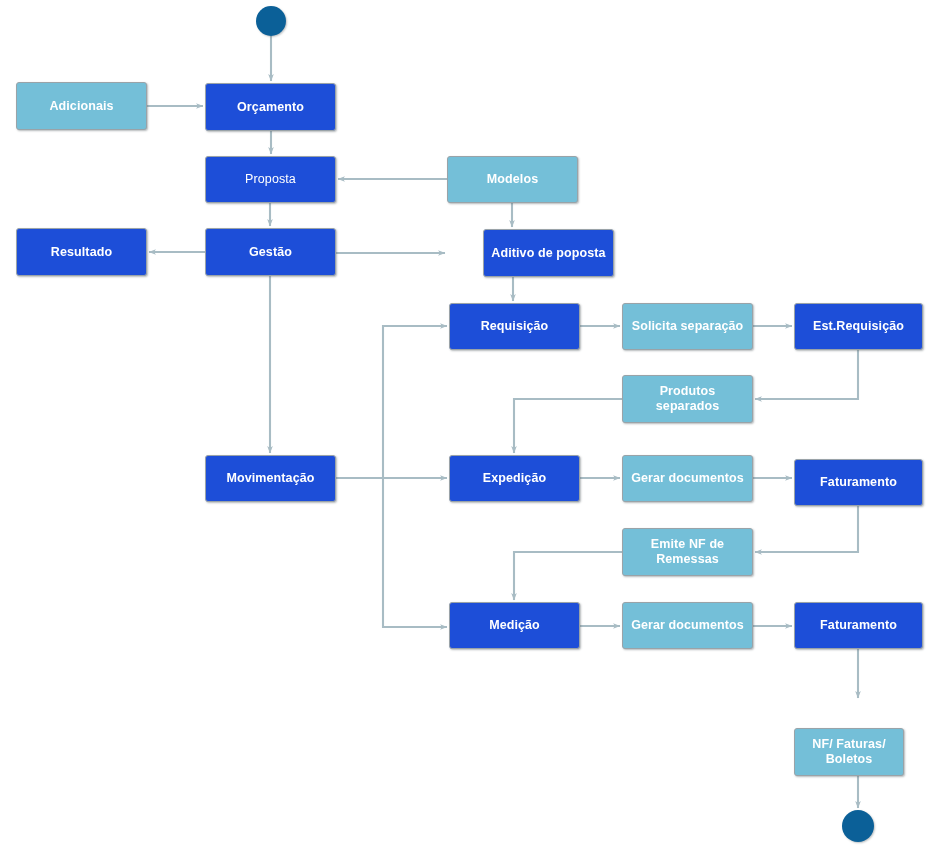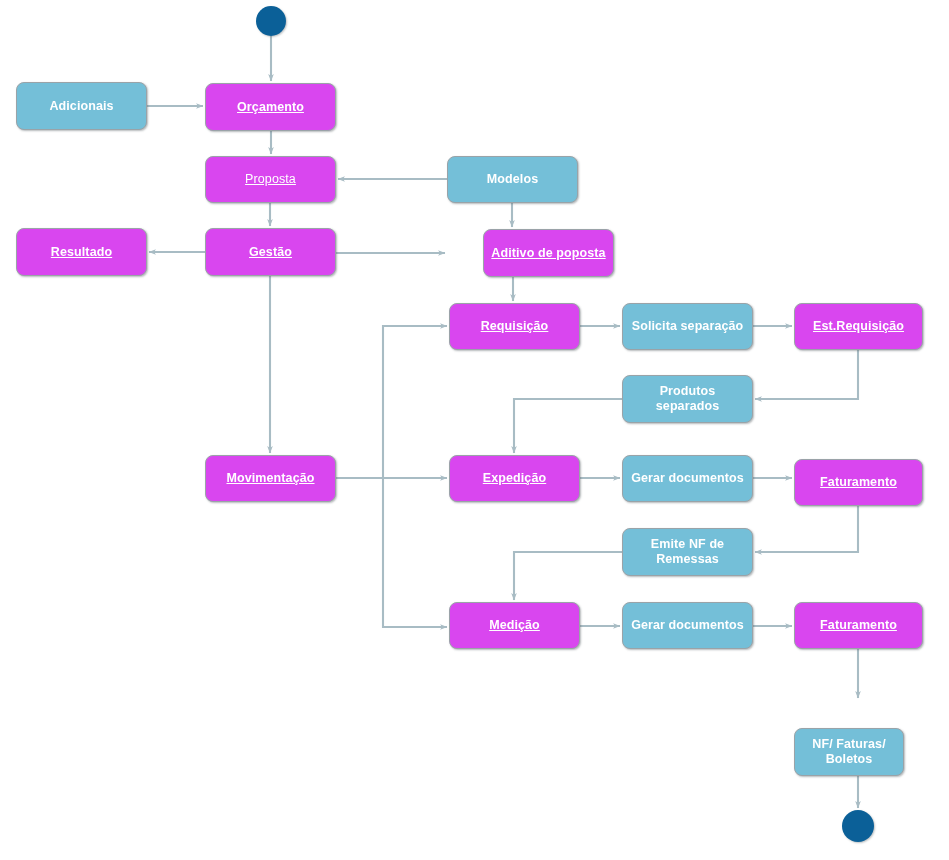--- a/index.html
+++ b/index.html
@@ -24,33 +24,32 @@
     width: 949px;
     height: 860px;
   }
   .node {
     position: absolute;
     box-sizing: border-box;
     display: flex;
     align-items: center;
     justify-content: center;
     text-align: center;
-    border-radius: 8px;
+    border-radius: 3px;
     color: #ffffff;
     font-size: 12.5px;
     line-height: 15px;
     letter-spacing: 0.1px;
     border: 1px solid #9aa3a8;
     box-shadow: 1px 1px 2px rgba(90,100,105,0.45);
     padding: 2px 6px;
     z-index: 2;
   }
   .node.dark {
-    background: #d946ef;
-    text-decoration: underline;
+    background: #1d4ed8;
   }
   .node.light {
     background: #74bfd8;
   }
   .node.bold {
     font-weight: bold;
   }
   .terminator {
     position: absolute;
     border-radius: 50%;

